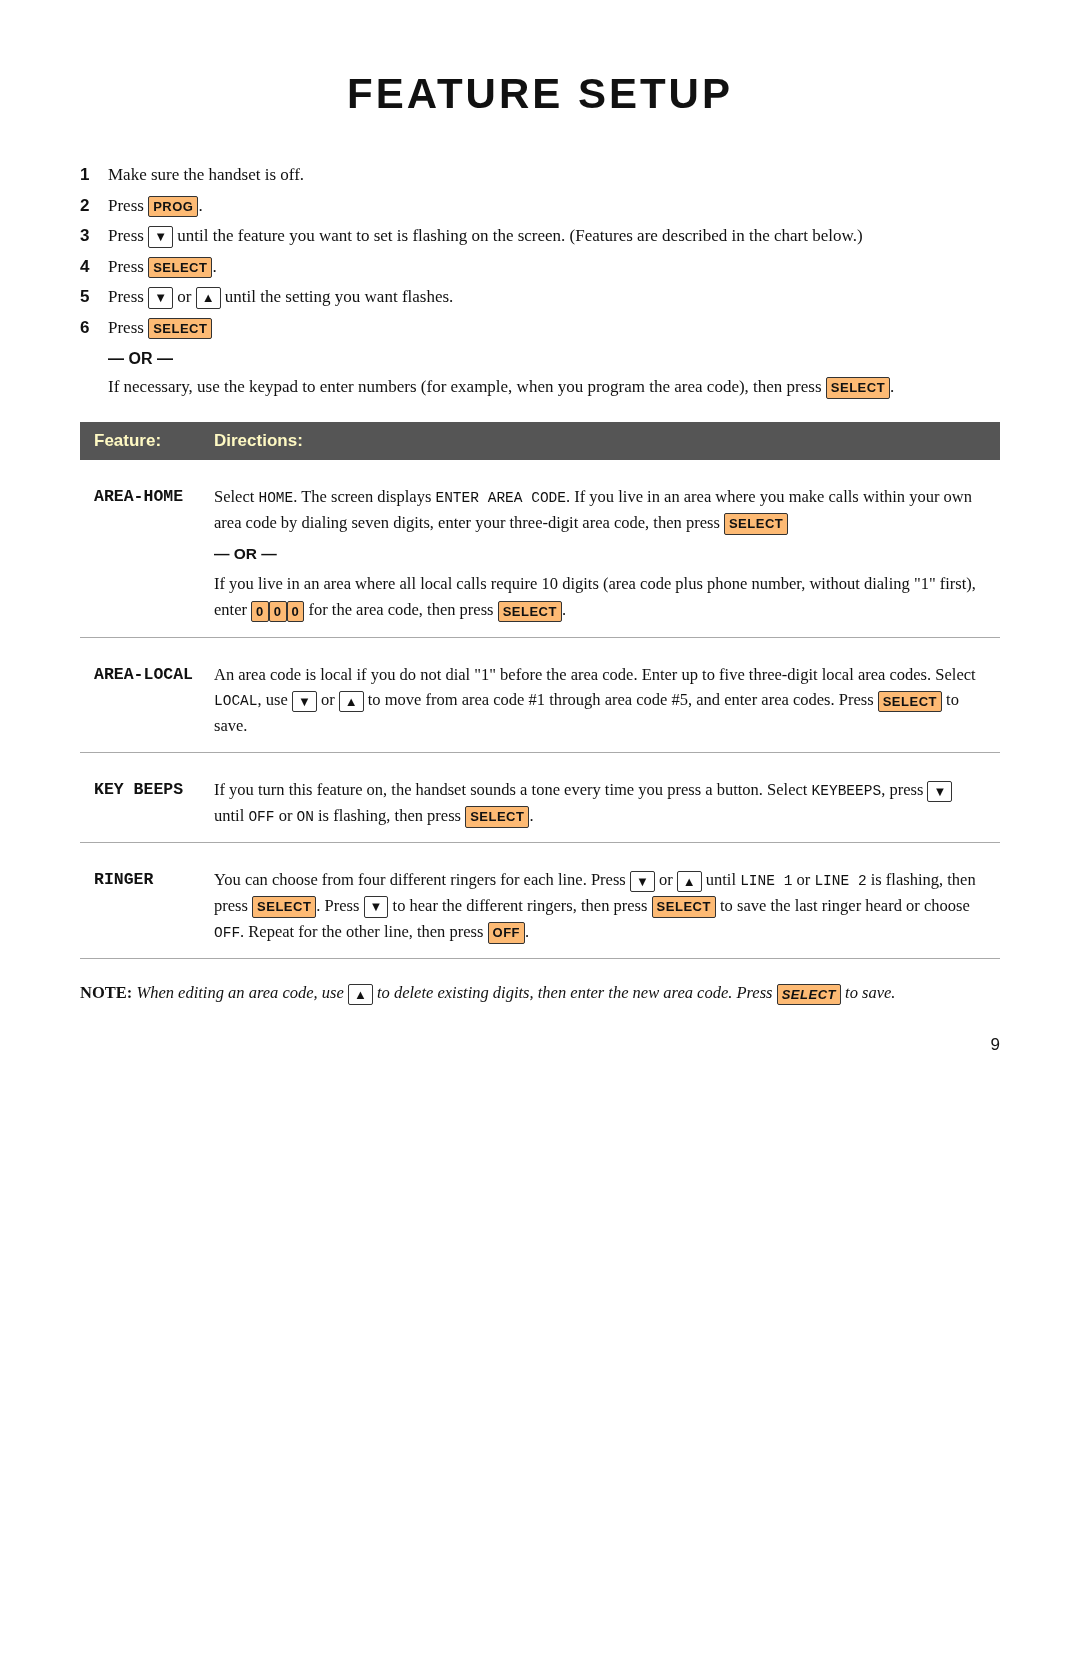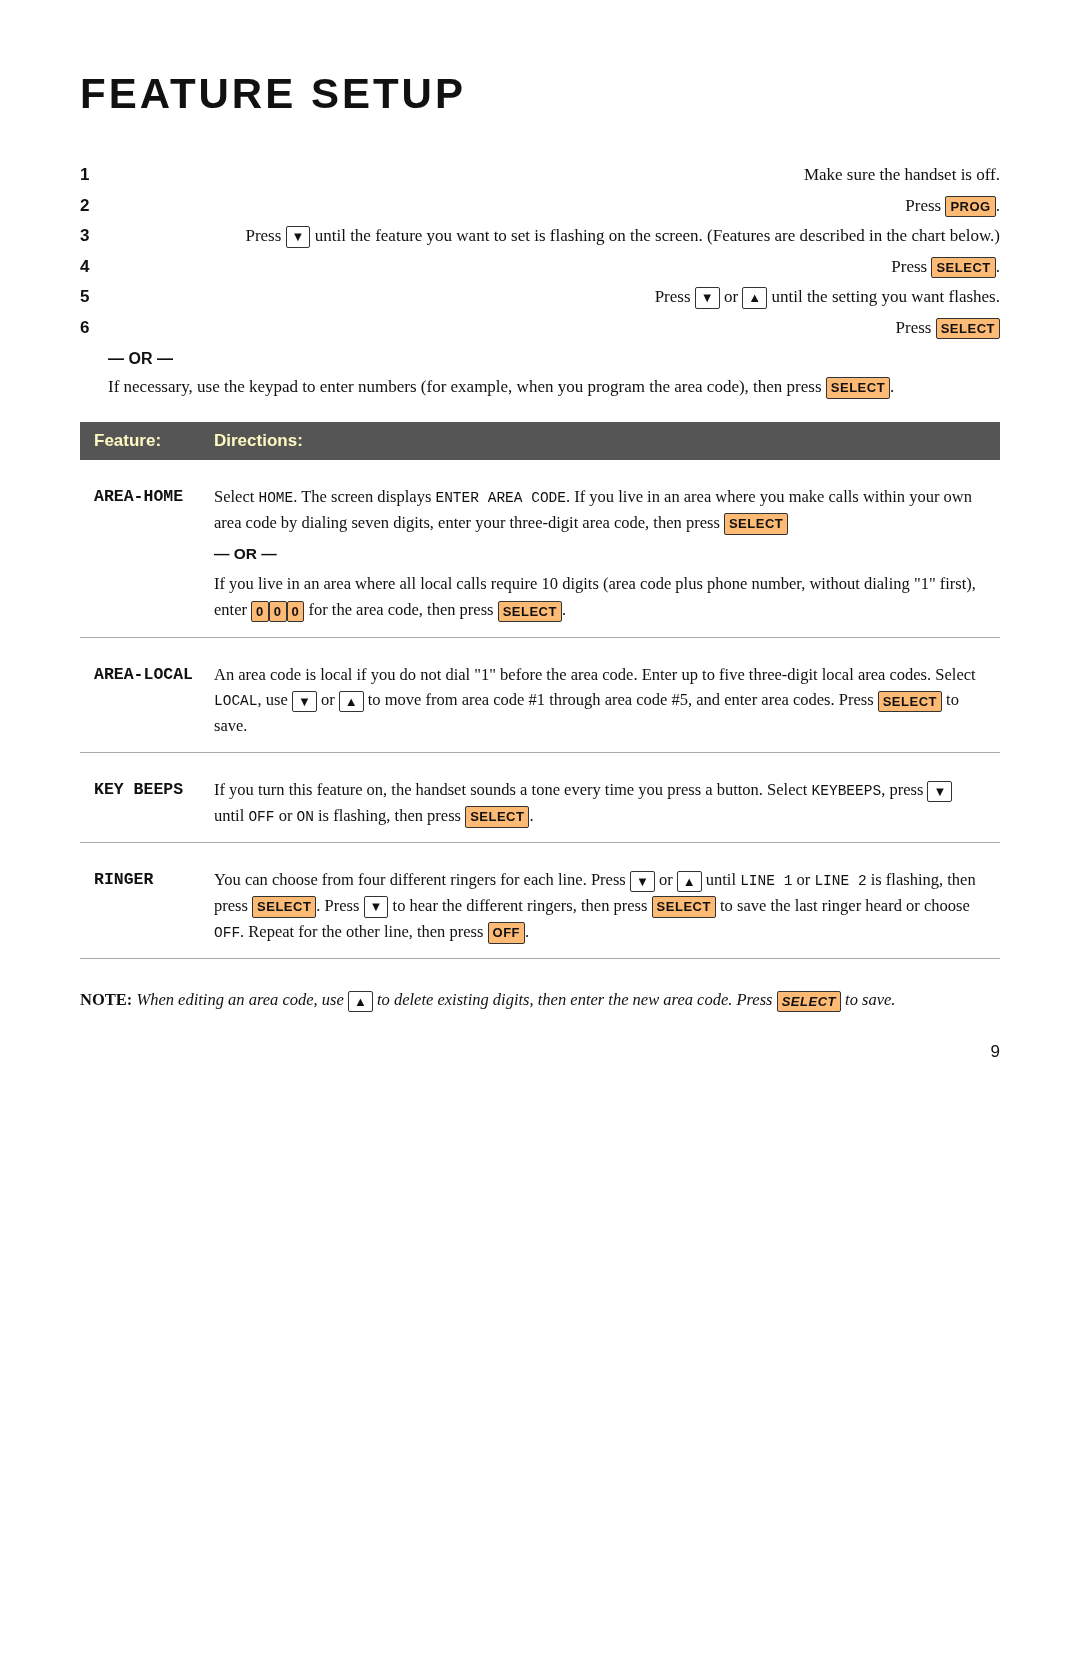--- a/index.html
+++ b/index.html
@@ -7,21 +7,21 @@
     body {
       background: #fff;
       font-family: 'Times New Roman', Times, serif;
       width: 1080px;
       min-height: 1669px;
       padding: 60px 80px 80px 80px;
       color: #111;
     }
 
     .page-title {
-      text-align: left;
+      text-align: center;
       font-size: 42px;
       font-weight: 900;
       font-family: Arial, Helvetica, sans-serif;
       letter-spacing: 3px;
       margin-bottom: 44px;
       margin-top: 10px;
     }
 
     .section-title {
       font-size: 26px;
@@ -46,21 +46,20 @@
 
     .numbered-list li .num {
       font-weight: bold;
       min-width: 28px;
       font-family: Arial, Helvetica, sans-serif;
       font-size: 17px;
     }
 
     .numbered-list li .text {
       flex: 1;
-      text-align: right;
     }
 
     .key-badge {
       display: inline-block;
       border: 1.5px solid #333;
       border-radius: 2px;
       padding: 0px 4px;
       font-size: 13px;
       font-family: Arial, Helvetica, sans-serif;
       font-weight: bold;
@@ -146,21 +145,21 @@
     }
 
     .table-or-line {
       font-weight: bold;
       font-family: Arial, Helvetica, sans-serif;
       margin: 7px 0 5px 0;
       font-size: 15.5px;
     }
 
     .note-section {
-      margin-top: 28px;
+      margin-top: 21px;
       font-size: 16.5px;
       font-style: italic;
       line-height: 1.6;
     }
 
     .note-section strong {
       font-style: normal;
       font-weight: bold;
     }
 

